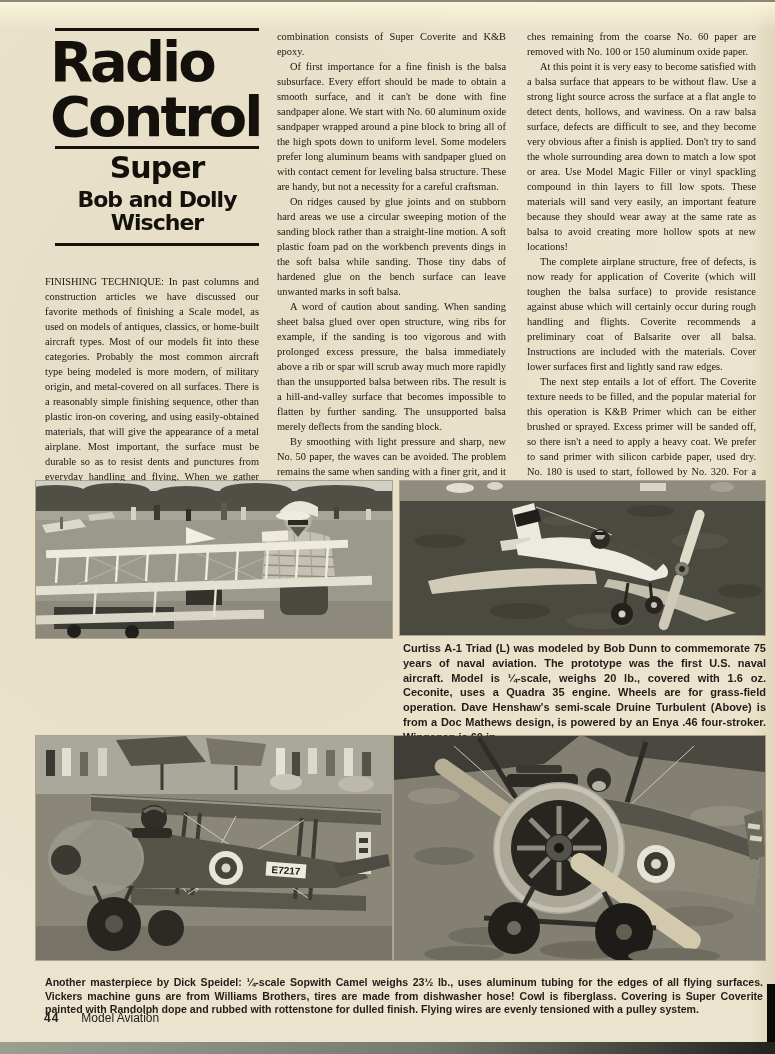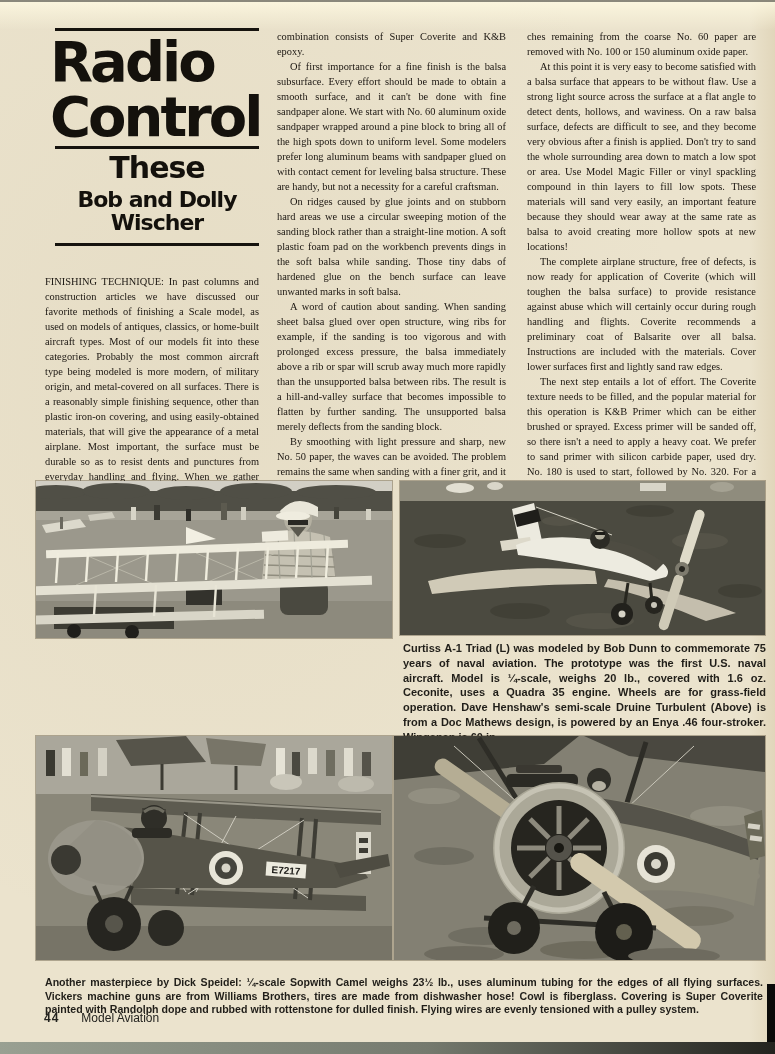--- a/index.html
+++ b/index.html
@@ -47,21 +47,21 @@
 </head>
 <body>
 
 <div class="page">
   <div class="scan-top"></div>
 
   <div class="hrule r1"></div>
   <div class="headline h1">Radio</div>
   <div class="headline h2">Control</div>
   <div class="hrule r2"></div>
-  <div class="subtitle">These</div>
+  <div class="subtitle">Super</div>
   <div class="author a1">Bob and Dolly</div>
   <div class="author a2">Wischer</div>
   <div class="hrule r3"></div>
 
   <div class="col col1">
     <p class="ni">FINISHING TECHNIQUE: In past columns and construction articles we have discussed our favorite methods of finishing a Scale model, as used on models of antiques, classics, or home-built aircraft types. Most of our models fit into these categories. Probably the most common aircraft type being modeled is more modern, of military origin, and metal-covered on all surfaces. There is a reasonably simple finishing sequence, other than plastic iron-on covering, and using easily-obtained materials, that will give the appearance of a metal airplane. Most important, the surface must be durable so as to resist dents and punctures from everyday handling and flying. When we gather data about Scale models in competitions and static displays, it seems that the most commonly-used</p>
   </div>
   <div class="col col2">
     <p class="ni">combination consists of Super Coverite and K&amp;B epoxy.</p>
     <p>Of first importance for a fine finish is the balsa subsurface. Every effort should be made to obtain a smooth surface, and it can't be done with fine sandpaper alone. We start with No. 60 aluminum oxide sandpaper wrapped around a pine block to bring all of the high spots down to uniform level. Some modelers prefer long aluminum beams with sandpaper glued on with contact cement for leveling balsa structure. These are handy, but not a necessity for a careful craftsman.</p>

